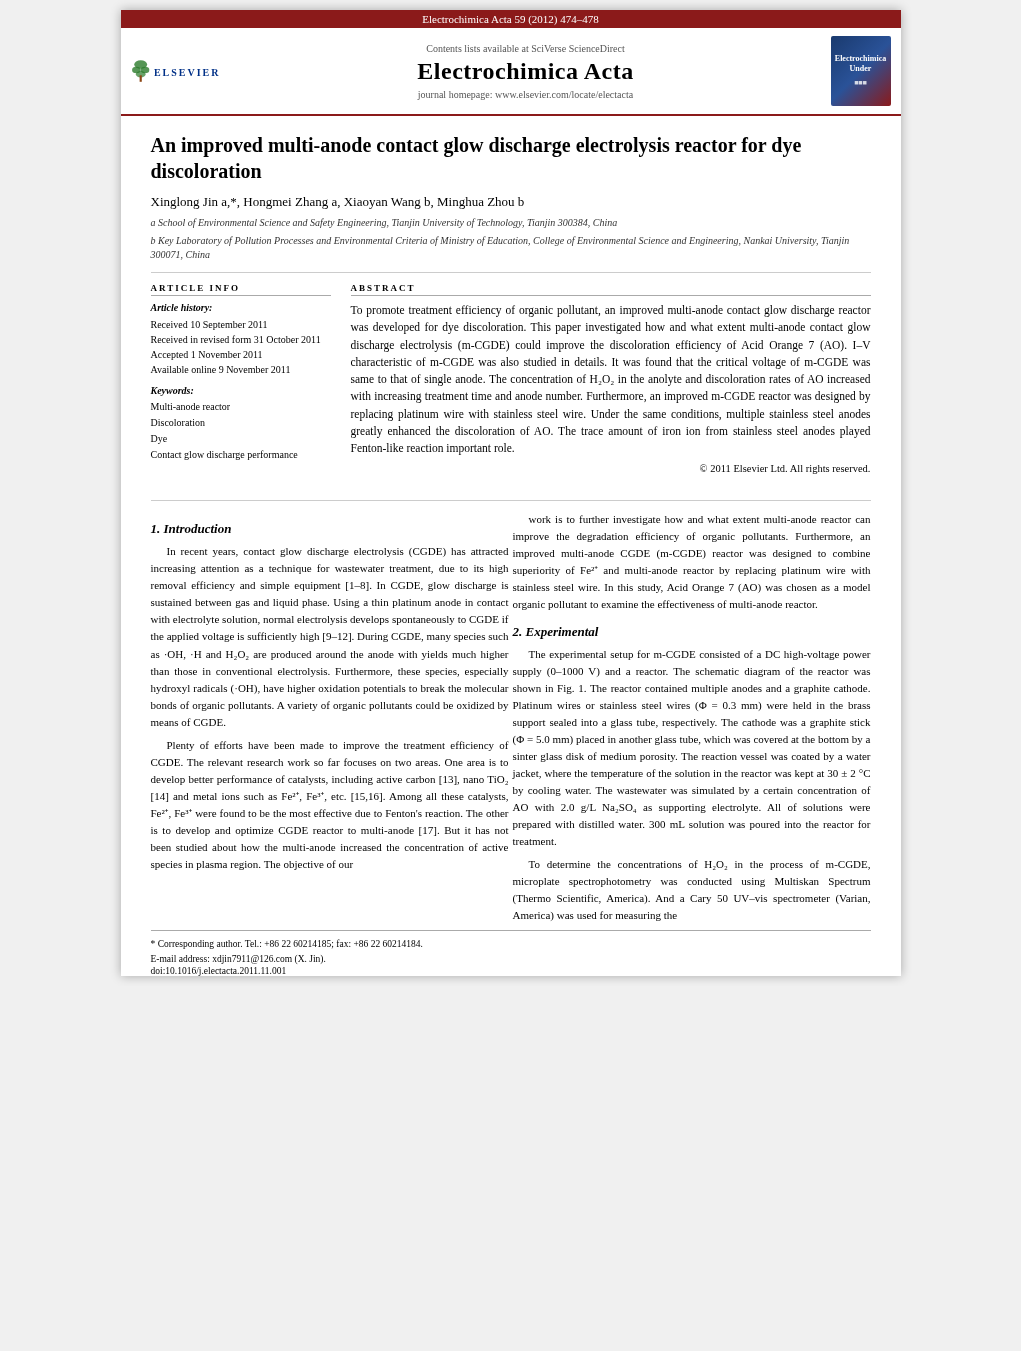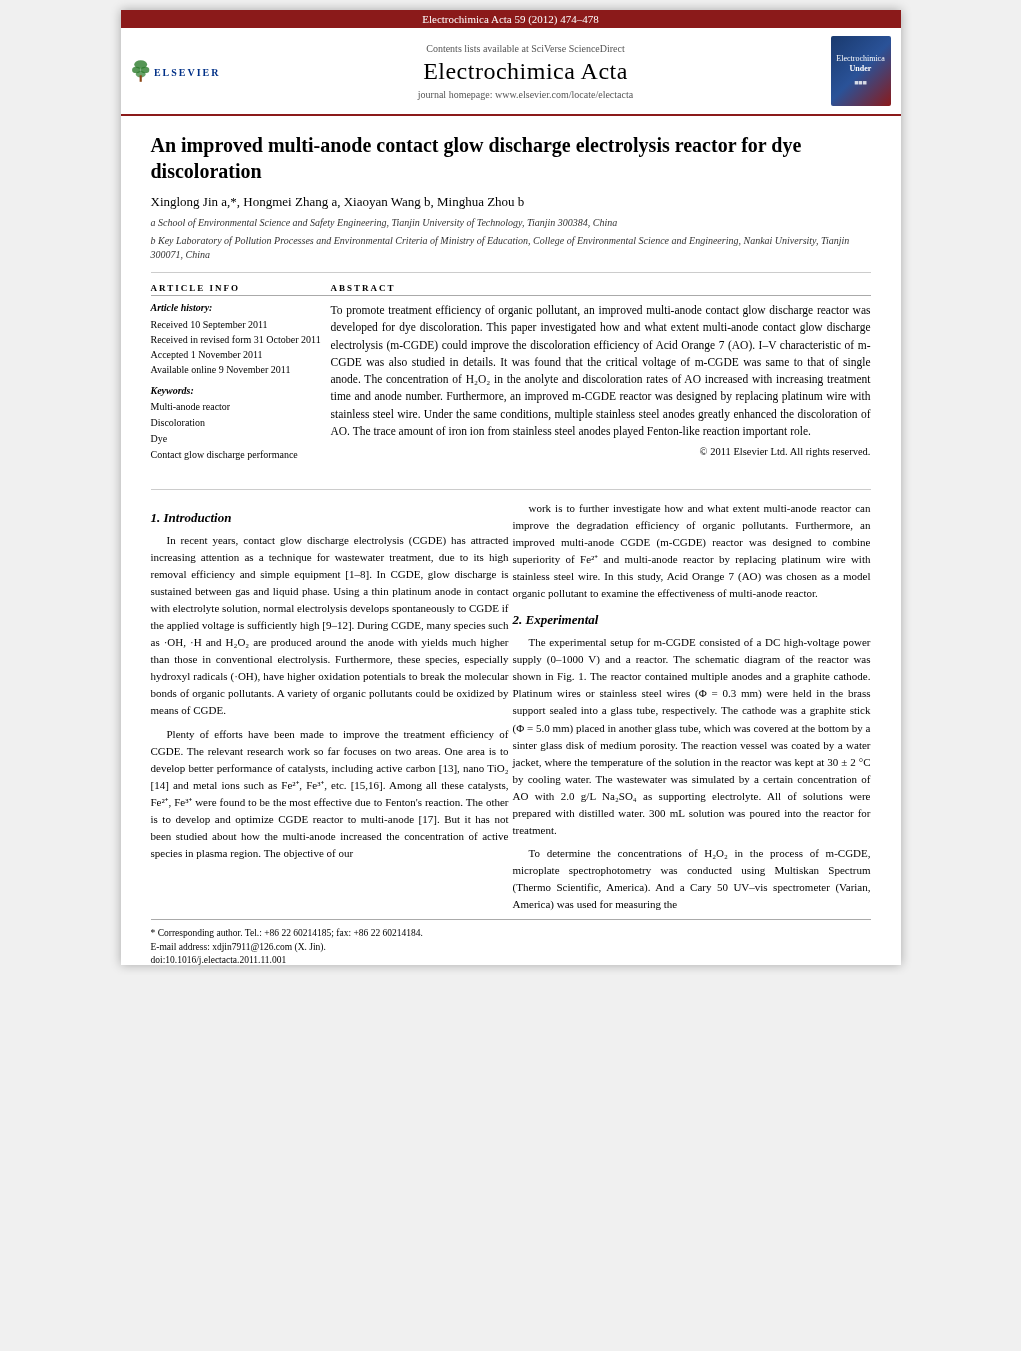--- a/index.html
+++ b/index.html
@@ -49,21 +49,21 @@
       flex: 1;
       text-align: center;
     }
     .sciverse-line {
       font-size: 10px;
       color: #555;
       margin-bottom: 4px;
     }
     .journal-title-header {
       font-size: 24px;
-      font-weight: normal;
+      font-weight: bold;
       color: #000;
       font-family: 'Times New Roman', serif;
       letter-spacing: 0.5px;
     }
     .journal-homepage {
       font-size: 10px;
       color: #555;
       margin-top: 4px;
     }
     .journal-cover {
@@ -103,20 +103,21 @@
       margin-bottom: 4px;
       line-height: 1.4;
     }
     .divider {
       border: none;
       border-top: 1px solid #ccc;
       margin: 10px 0;
     }
     .two-column {
       display: flex;
+      gap: 20px;
       margin-top: 2px;
     }
     .left-col {
       width: 180px;
       flex-shrink: 0;
     }
     .right-col {
       flex: 1;
     }
     .section-label {
@@ -244,21 +245,21 @@
         <span>Contents lists available at SciVerse ScienceDirect</span>
       </div>
       <div class="journal-title-header">Electrochimica Acta</div>
       <div class="journal-homepage">
         <span>journal homepage: www.elsevier.com/locate/electacta</span>
       </div>
     </div>
 
     <div class="journal-cover">
       <div style="font-size:7px;line-height:1.3;color:#fff;text-align:center;">
-        <div style="font-weight:normal;font-size:8px;">Electrochimica</div>
+        <div style="font-weight:bold;font-size:8px;">Electrochimica</div>
         <div style="font-weight:bold;font-size:8px;">Under</div>
         <div style="margin-top:4px;opacity:0.8;">■■■</div>
       </div>
     </div>
   </div>
 
   <div class="article-content">
     <h1 class="article-title">An improved multi-anode contact glow discharge electrolysis reactor for dye discoloration</h1>
     <div class="authors">
       <span>Xinglong Jin a,*, Hongmei Zhang a, Xiaoyan Wang b, Minghua Zhou b</span>

